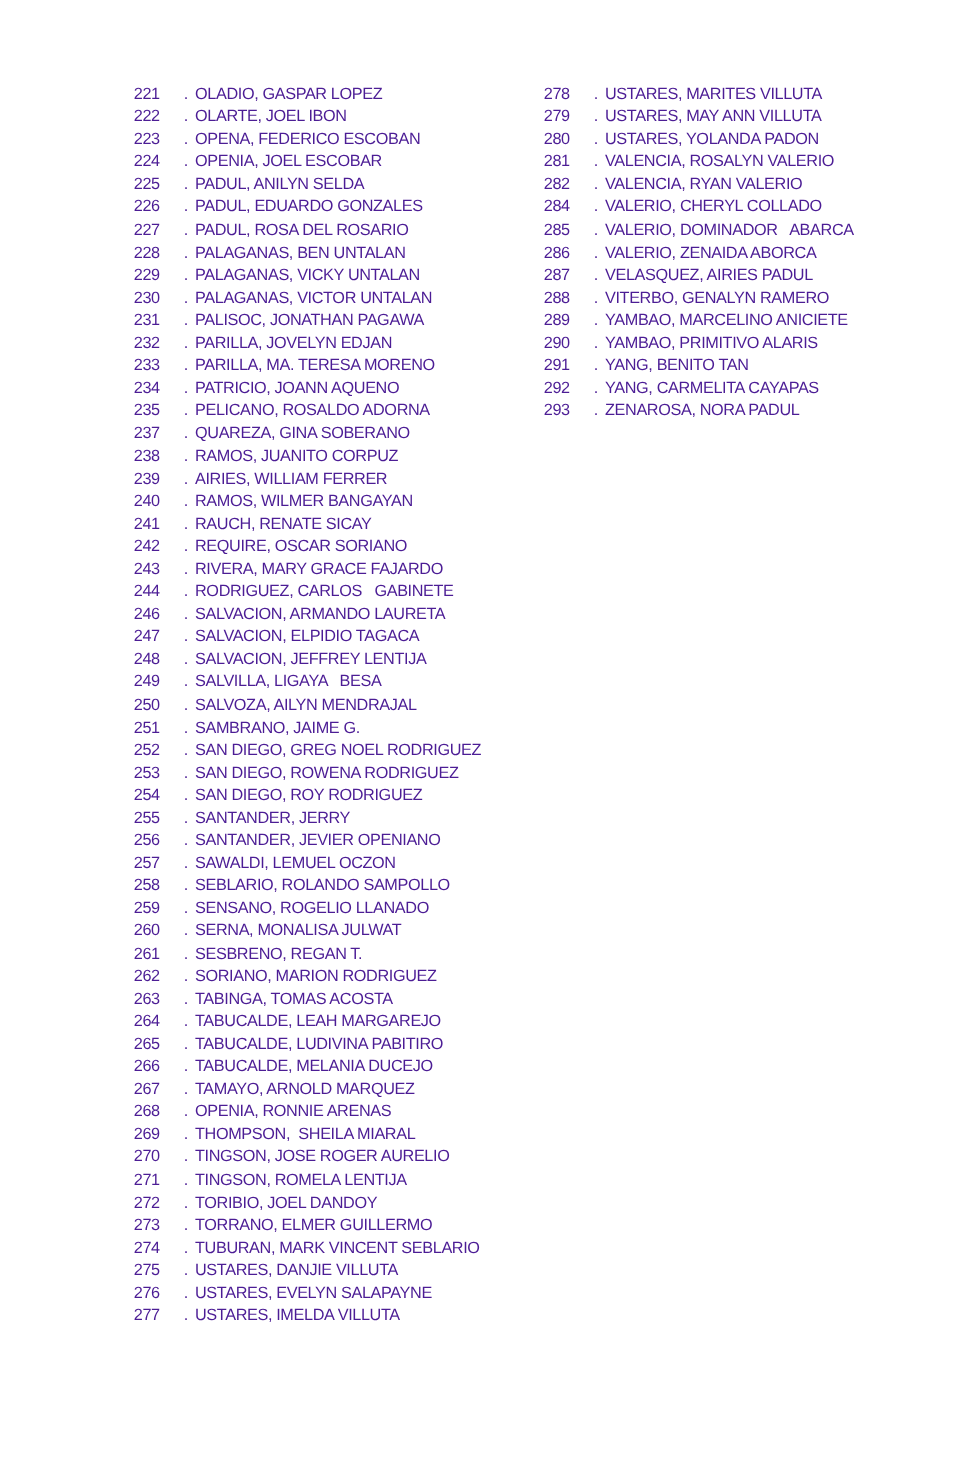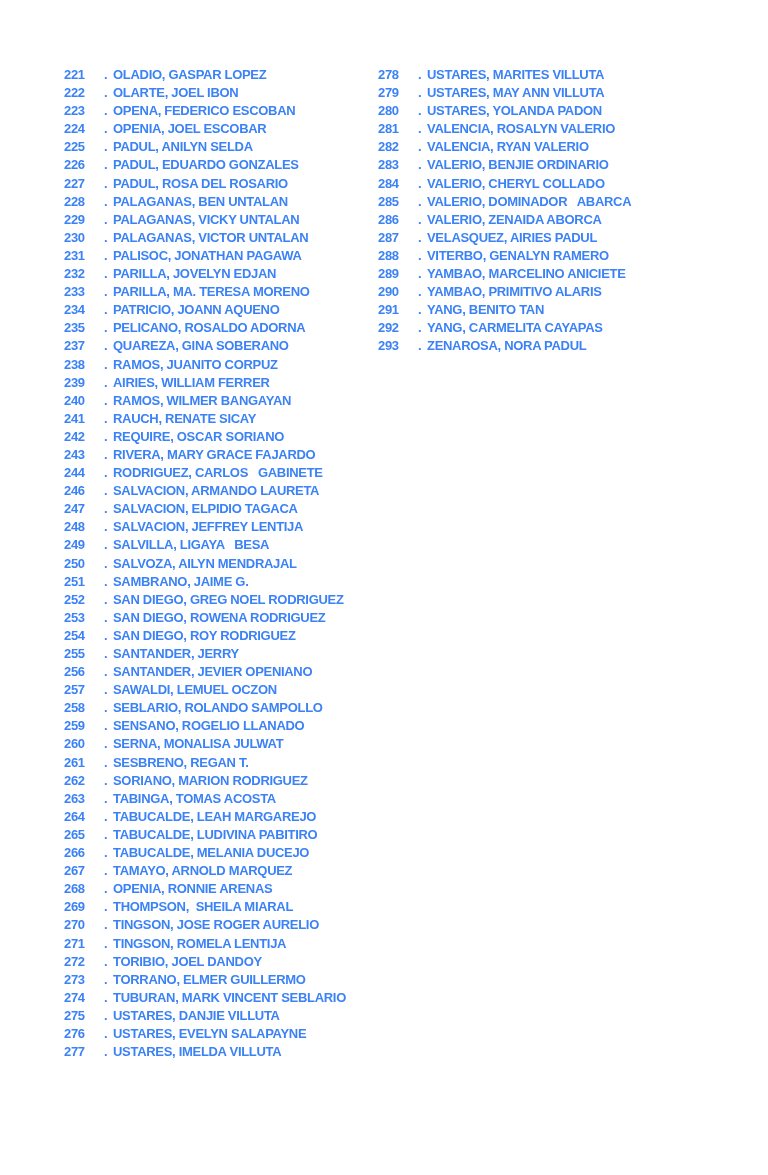--- a/index.html
+++ b/index.html
@@ -11,27 +11,28 @@
     position: relative;
     width: 768px;
     height: 1175px;
     background: #ffffff;
     overflow: hidden;
     font-family: "Liberation Sans", sans-serif;
   }
   .name-column {
     position: absolute;
     top: 66px;
-    color: #3b82f6;
+    color: #4c1d95;
     font-size: 13px;
-    font-weight: 700;
+    font-weight: 400;
     letter-spacing: -0.3px;
+    margin-left: 43px;
   }
   .name-column.left  { left: 64px; }
-  .name-column.right { left: 378px; }
+  .name-column.right { left: 392px; }
   .row {
     height: 18.1px;
     line-height: 18.1px;
     white-space: nowrap;
   }
   .num {
     display: inline-block;
     width: 40px;
   }
   .dot {
@@ -102,21 +103,20 @@
       <div class="row"><span class="num">275</span><span class="dot">.</span><span class="nm">USTARES, DANJIE VILLUTA</span></div>
       <div class="row"><span class="num">276</span><span class="dot">.</span><span class="nm">USTARES, EVELYN SALAPAYNE</span></div>
       <div class="row"><span class="num">277</span><span class="dot">.</span><span class="nm">USTARES, IMELDA VILLUTA</span></div>
     </div>
   <div class="name-column right">
       <div class="row"><span class="num">278</span><span class="dot">.</span><span class="nm">USTARES, MARITES VILLUTA</span></div>
       <div class="row"><span class="num">279</span><span class="dot">.</span><span class="nm">USTARES, MAY ANN VILLUTA</span></div>
       <div class="row"><span class="num">280</span><span class="dot">.</span><span class="nm">USTARES, YOLANDA PADON</span></div>
       <div class="row"><span class="num">281</span><span class="dot">.</span><span class="nm">VALENCIA, ROSALYN VALERIO</span></div>
       <div class="row"><span class="num">282</span><span class="dot">.</span><span class="nm">VALENCIA, RYAN VALERIO</span></div>
-      <div class="row"><span class="num">283</span><span class="dot">.</span><span class="nm">VALERIO, BENJIE ORDINARIO</span></div>
       <div class="row"><span class="num">284</span><span class="dot">.</span><span class="nm">VALERIO, CHERYL COLLADO</span></div>
       <div class="row"><span class="num">285</span><span class="dot">.</span><span class="nm">VALERIO, DOMINADOR   ABARCA</span></div>
       <div class="row"><span class="num">286</span><span class="dot">.</span><span class="nm">VALERIO, ZENAIDA ABORCA</span></div>
       <div class="row"><span class="num">287</span><span class="dot">.</span><span class="nm">VELASQUEZ, AIRIES PADUL</span></div>
       <div class="row"><span class="num">288</span><span class="dot">.</span><span class="nm">VITERBO, GENALYN RAMERO</span></div>
       <div class="row"><span class="num">289</span><span class="dot">.</span><span class="nm">YAMBAO, MARCELINO ANICIETE</span></div>
       <div class="row"><span class="num">290</span><span class="dot">.</span><span class="nm">YAMBAO, PRIMITIVO ALARIS</span></div>
       <div class="row"><span class="num">291</span><span class="dot">.</span><span class="nm">YANG, BENITO TAN</span></div>
       <div class="row"><span class="num">292</span><span class="dot">.</span><span class="nm">YANG, CARMELITA CAYAPAS</span></div>
       <div class="row"><span class="num">293</span><span class="dot">.</span><span class="nm">ZENAROSA, NORA PADUL</span></div>

